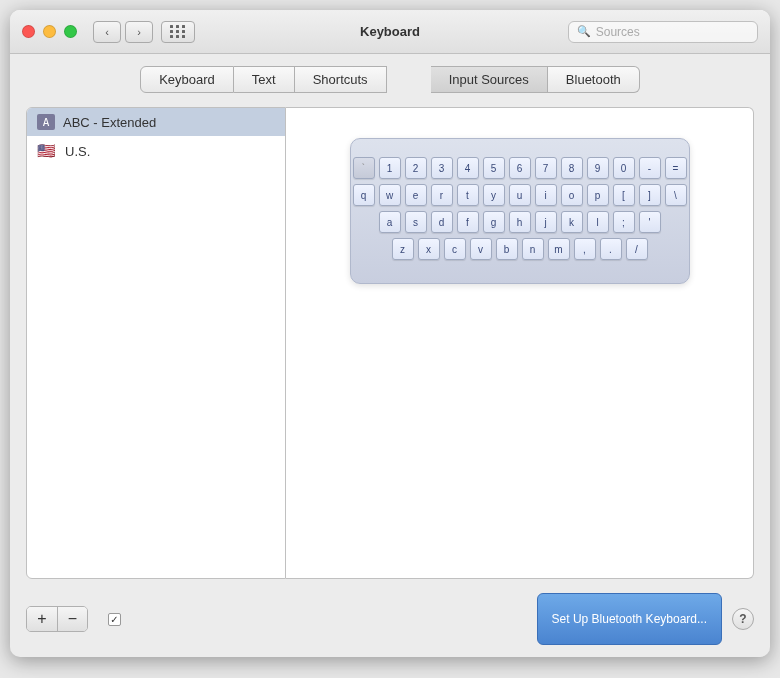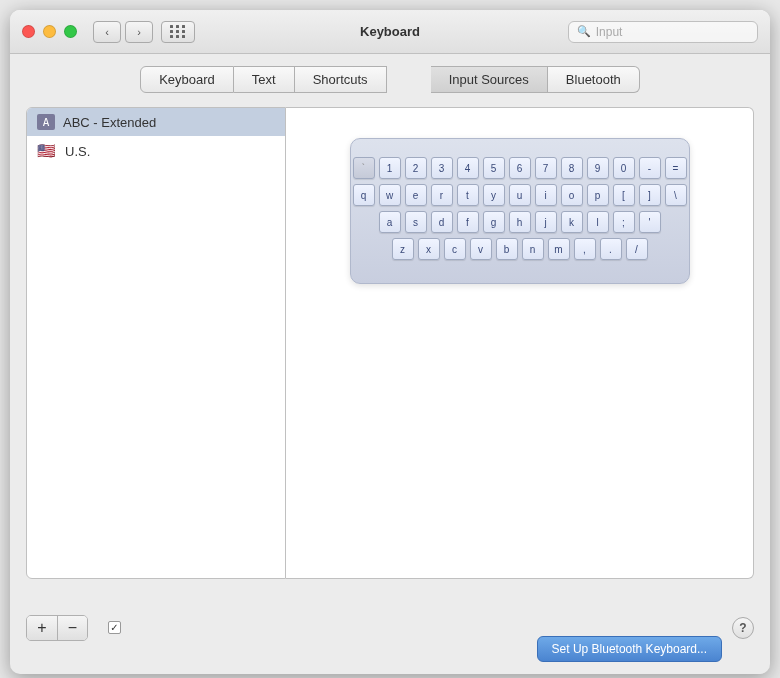--- a/index.html
+++ b/index.html
@@ -325,28 +325,27 @@
 
     
     .bottom-right {
       margin-left: auto;
       display: flex;
       align-items: center;
       gap: 10px;
     }
 
     .blue-btn {
-      padding: 5px 14px;
+      padding: 18px 14px;
       background: linear-gradient(to bottom, #6ea9e8, #4a84d0);
       border: 1px solid #3a6fb8;
       border-radius: 6px;
       color: white;
       font-size: 12px;
       cursor: pointer;
-      margin-top: 43px;
     }
 
     .help-btn {
       width: 22px;
       height: 22px;
       background: linear-gradient(to bottom, #f5f5f5, #e0e0e0);
       border: 1px solid #aaa;
       border-radius: 50%;
       display: flex;
       align-items: center;
@@ -389,21 +388,21 @@
         <div class="grid-dot"></div>
           <div class="grid-dot"></div>
           <div class="grid-dot"></div>
       </div>
     </div>
 
     <div class="titlebar-title">Keyboard</div>
 
     <div class="search-box">
       <span class="search-icon-sym">🔍</span>
-      <span class="search-placeholder">Input</span>
+      <span class="search-placeholder">Sources</span>
     </div>
   </div>
 
   <div class="tabs-bar">
     <div class="tab">
       <span>Keyboard</span>
     </div>
     <div class="tab">
       <span>Text</span>
     </div>

